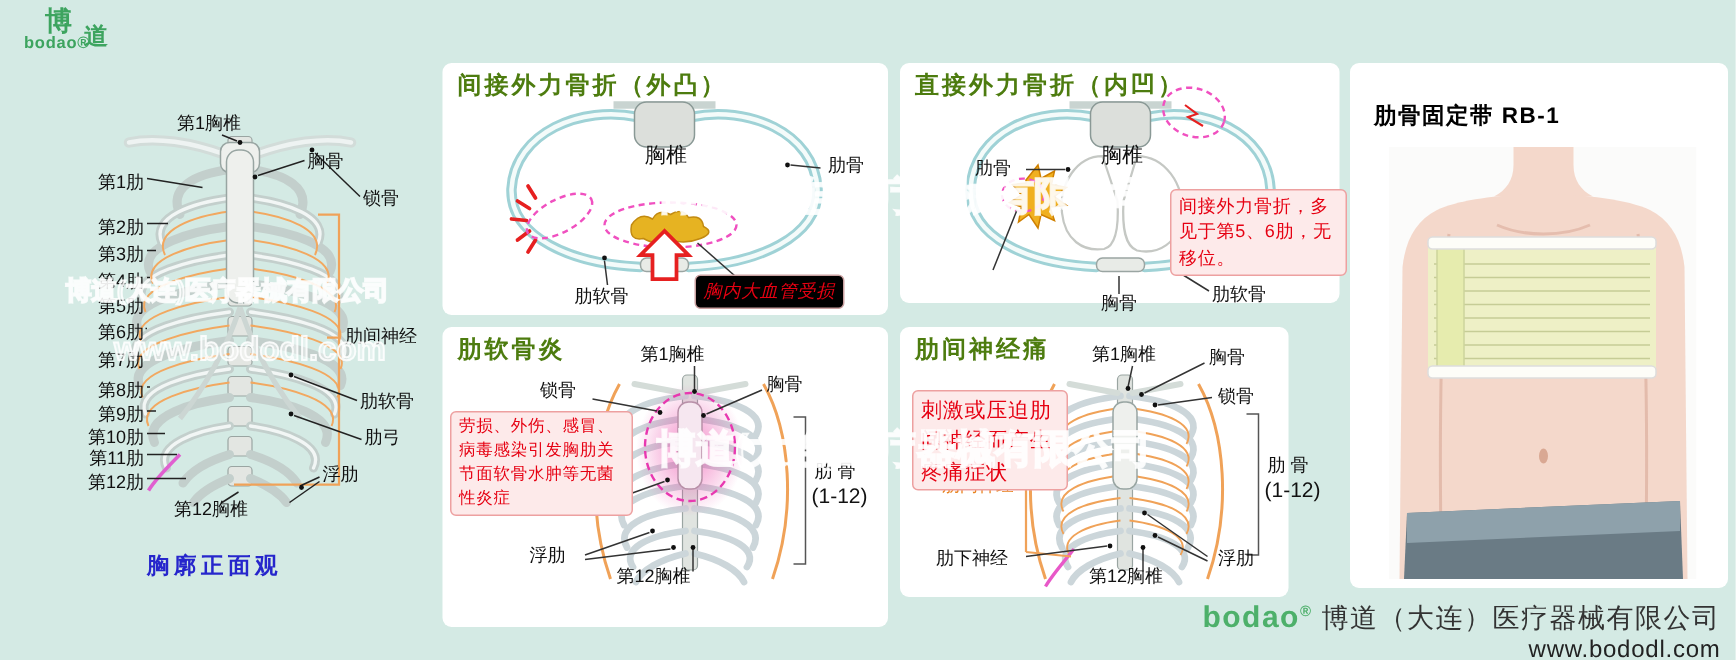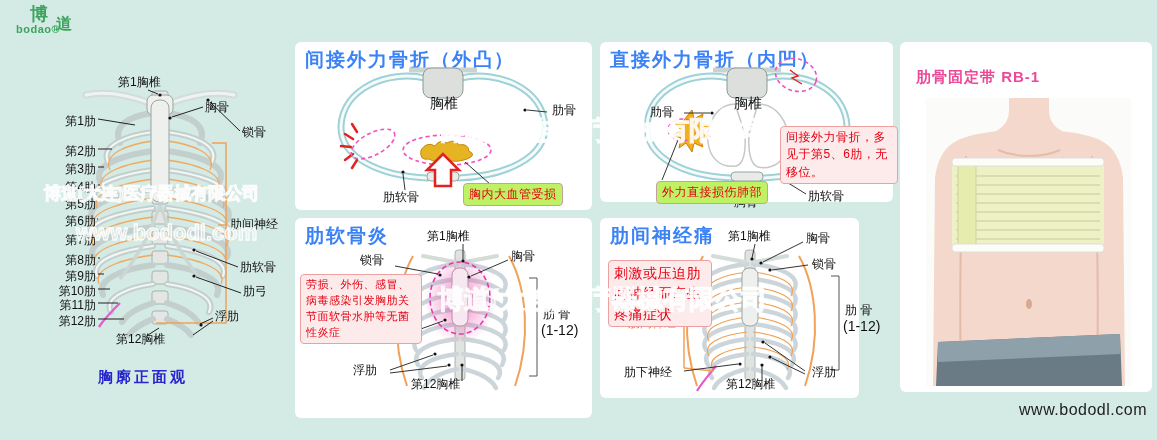--- a/index.html
+++ b/index.html
@@ -1,27 +1,27 @@
 <!DOCTYPE html>
 <html><head>
 <meta charset="utf-8">
 <style>
   html,body{margin:0;padding:0;}
   .stage{position:relative;width:1157px;height:440px;background:#d4eae4;overflow:hidden;
          font-family:"Liberation Sans","DejaVu Sans",sans-serif;}
   .panel{position:absolute;background:#fff;border-radius:6px;}
-  .ptitle{position:absolute;left:10px;top:5px;font-size:19px;font-weight:bold;color:#3b82f6;
+  .ptitle{position:absolute;left:10px;top:5px;font-size:16px;font-weight:bold;color:#4d7c0f;
           letter-spacing:2px;white-space:nowrap;}
   .lbl{position:absolute;font-size:12px;color:#111;white-space:nowrap;line-height:1.15;}
   .lbl-sm{font-size:14px;}
   .lbl-orange{color:#e8821e;}
   .riblbl{position:absolute;left:14px;width:82px;text-align:right;font-size:12px;color:#111;white-space:nowrap;}
   .note{position:absolute;font-size:12px;color:#e60012;background:#fdeaea;border:1px solid #eda0a0;
         border-radius:4px;padding:2px 5px;line-height:1.45;letter-spacing:0.5px;}
-  .note2{background:#bef264;border-color:#c9a0a0;}
+  .note2{background:#000000;border-color:#c9a0a0;font-style:italic;}
   .caption{position:absolute;color:#2626cc;font-weight:bold;font-size:15px;letter-spacing:3px;white-space:nowrap;}
   .wm{position:absolute;font-weight:bold;color:rgba(255,255,255,0.40);
       -webkit-text-stroke:1.3px rgba(255,255,255,0.85);white-space:nowrap;pointer-events:none;z-index:30;}
   .wm-big{font-size:26px;}
   .wm-med{font-size:17px;}
   .wm-url{font-size:22px;}
   .hdr-title{position:absolute;left:78px;top:9px;font-size:21px;font-weight:bold;color:#2626cc;
              letter-spacing:3px;white-space:nowrap;}
   .logo{position:absolute;left:16px;top:2px;width:58px;height:40px;color:#3da45f;}
   .logo .cn1{position:absolute;left:14px;top:0;font-size:18px;font-weight:bold;}
@@ -269,21 +269,20 @@
         <line x1="206" y1="152" x2="185" y2="139"></line>
       </g>
       <circle cx="112" cy="71" r="1.6" fill="#111"></circle>
       <circle cx="183" cy="138" r="1.6" fill="#111"></circle>
     </svg>
     <span class="lbl" style="left:50px;top:64px">肋骨</span>
     <span class="lbl lbl-sm" style="left:134px;top:53px">胸椎</span>
     <span class="lbl" style="left:134px;top:154px">胸骨</span>
     <span class="lbl" style="left:208px;top:148px">肋软骨</span>
     <div class="note" style="left:180px;top:84px;width:106px">间接外力骨折，多见于第5、6肋，无移位。</div>
-    <div class="note note2" style="left:56px;top:139px;white-space:nowrap">外力直接损伤肺部</div>
   </div>
 
   <div class="panel" style="left:295px;top:218px;width:297px;height:200px;">
     <div class="ptitle">肋软骨炎</div>
     <svg width="297" height="180" viewBox="0 0 297 180">
       <defs>
         <radialGradient id="pinkglow" cx="50%" cy="50%" r="50%">
           <stop offset="0%" stop-color="rgba(232,56,160,0.6)"></stop>
           <stop offset="100%" stop-color="rgba(232,56,160,0)"></stop>
         </radialGradient>
@@ -426,21 +425,21 @@
     <span class="lbl lbl-orange" style="left:28px;top:99px">肋间神经</span>
     <span class="lbl" style="left:24px;top:148px">肋下神经</span>
     <span class="lbl" style="left:126px;top:160px">第12胸椎</span>
     <span class="lbl" style="left:212px;top:148px">浮肋</span>
     <span class="lbl" style="left:245px;top:86px">肋 骨</span>
     <span class="lbl lbl-sm" style="left:243px;top:100px">(1-12)</span>
     <div class="note" style="left:8px;top:42px;width:92px;font-size:14px">刺激或压迫肋间神经而产生疼痛症状</div>
   </div>
 
   <div class="panel" style="left:900px;top:42px;width:252px;height:350px;">
-    <div class="abs" style="left:16px;top:26px;font-size:15px;color:#ec4899;letter-spacing:1px;font-weight:bold;">肋骨固定带 RB-1</div>
+    <div class="abs" style="left:16px;top:26px;font-size:15px;color:#000000;letter-spacing:1px;font-weight:bold;">肋骨固定带 RB-1</div>
     <svg style="left:26px;top:56px" width="205" height="288" viewBox="0 0 205 288">
       <rect x="0" y="0" width="205" height="288" fill="#fbfbfa"></rect>
       <g>
         <path d="M83,0 h40 v12 c0,10 5,17 13,21 h-66 c8,-4 13,-11 13,-21 z" fill="#f4d8cb"></path>
         <path d="M32,42 C62,28 144,28 174,42 C188,49 195,62 197,80 L199,288 L7,288 L9,80 C11,62 18,49 32,42 Z" fill="#f4d8cb"></path>
         <path d="M40,58 C35,100 33,170 35,288" stroke="rgba(190,120,100,0.3)" stroke-width="2" fill="none"></path>
         <path d="M166,58 C171,100 173,170 171,288" stroke="rgba(190,120,100,0.3)" stroke-width="2" fill="none"></path>
         <path d="M72,52 C90,60 116,60 134,52" stroke="rgba(200,140,120,0.35)" stroke-width="2" fill="none"></path>
         <ellipse cx="103" cy="206" rx="3" ry="5" fill="#d9a893"></ellipse>
       </g>
@@ -464,16 +463,17 @@
       </g>
     </svg>
   </div>
 
   <div class="wm wm-med" style="left:44px;top:182px">博道(大连)医疗器械有限公司</div>
   <div class="wm wm-url" style="left:76px;top:220px">www.bododl.com</div>
   <div class="wm wm-big" style="left:438px;top:113px">博道(大连)医疗器械有限公司</div>
   <div class="wm wm-big" style="left:438px;top:282px">博道(大连)医疗器械有限公司</div>
 
   <div class="footer">
+    <div class="row1"><span class="blogo"><span>bodao</span><span class="reg">®</span></span><span>博道（大连）医疗器械有限公司</span></div>
     <div class="row2">www.bododl.com</div>
   </div>
 
 </div>
 
 </body></html>

